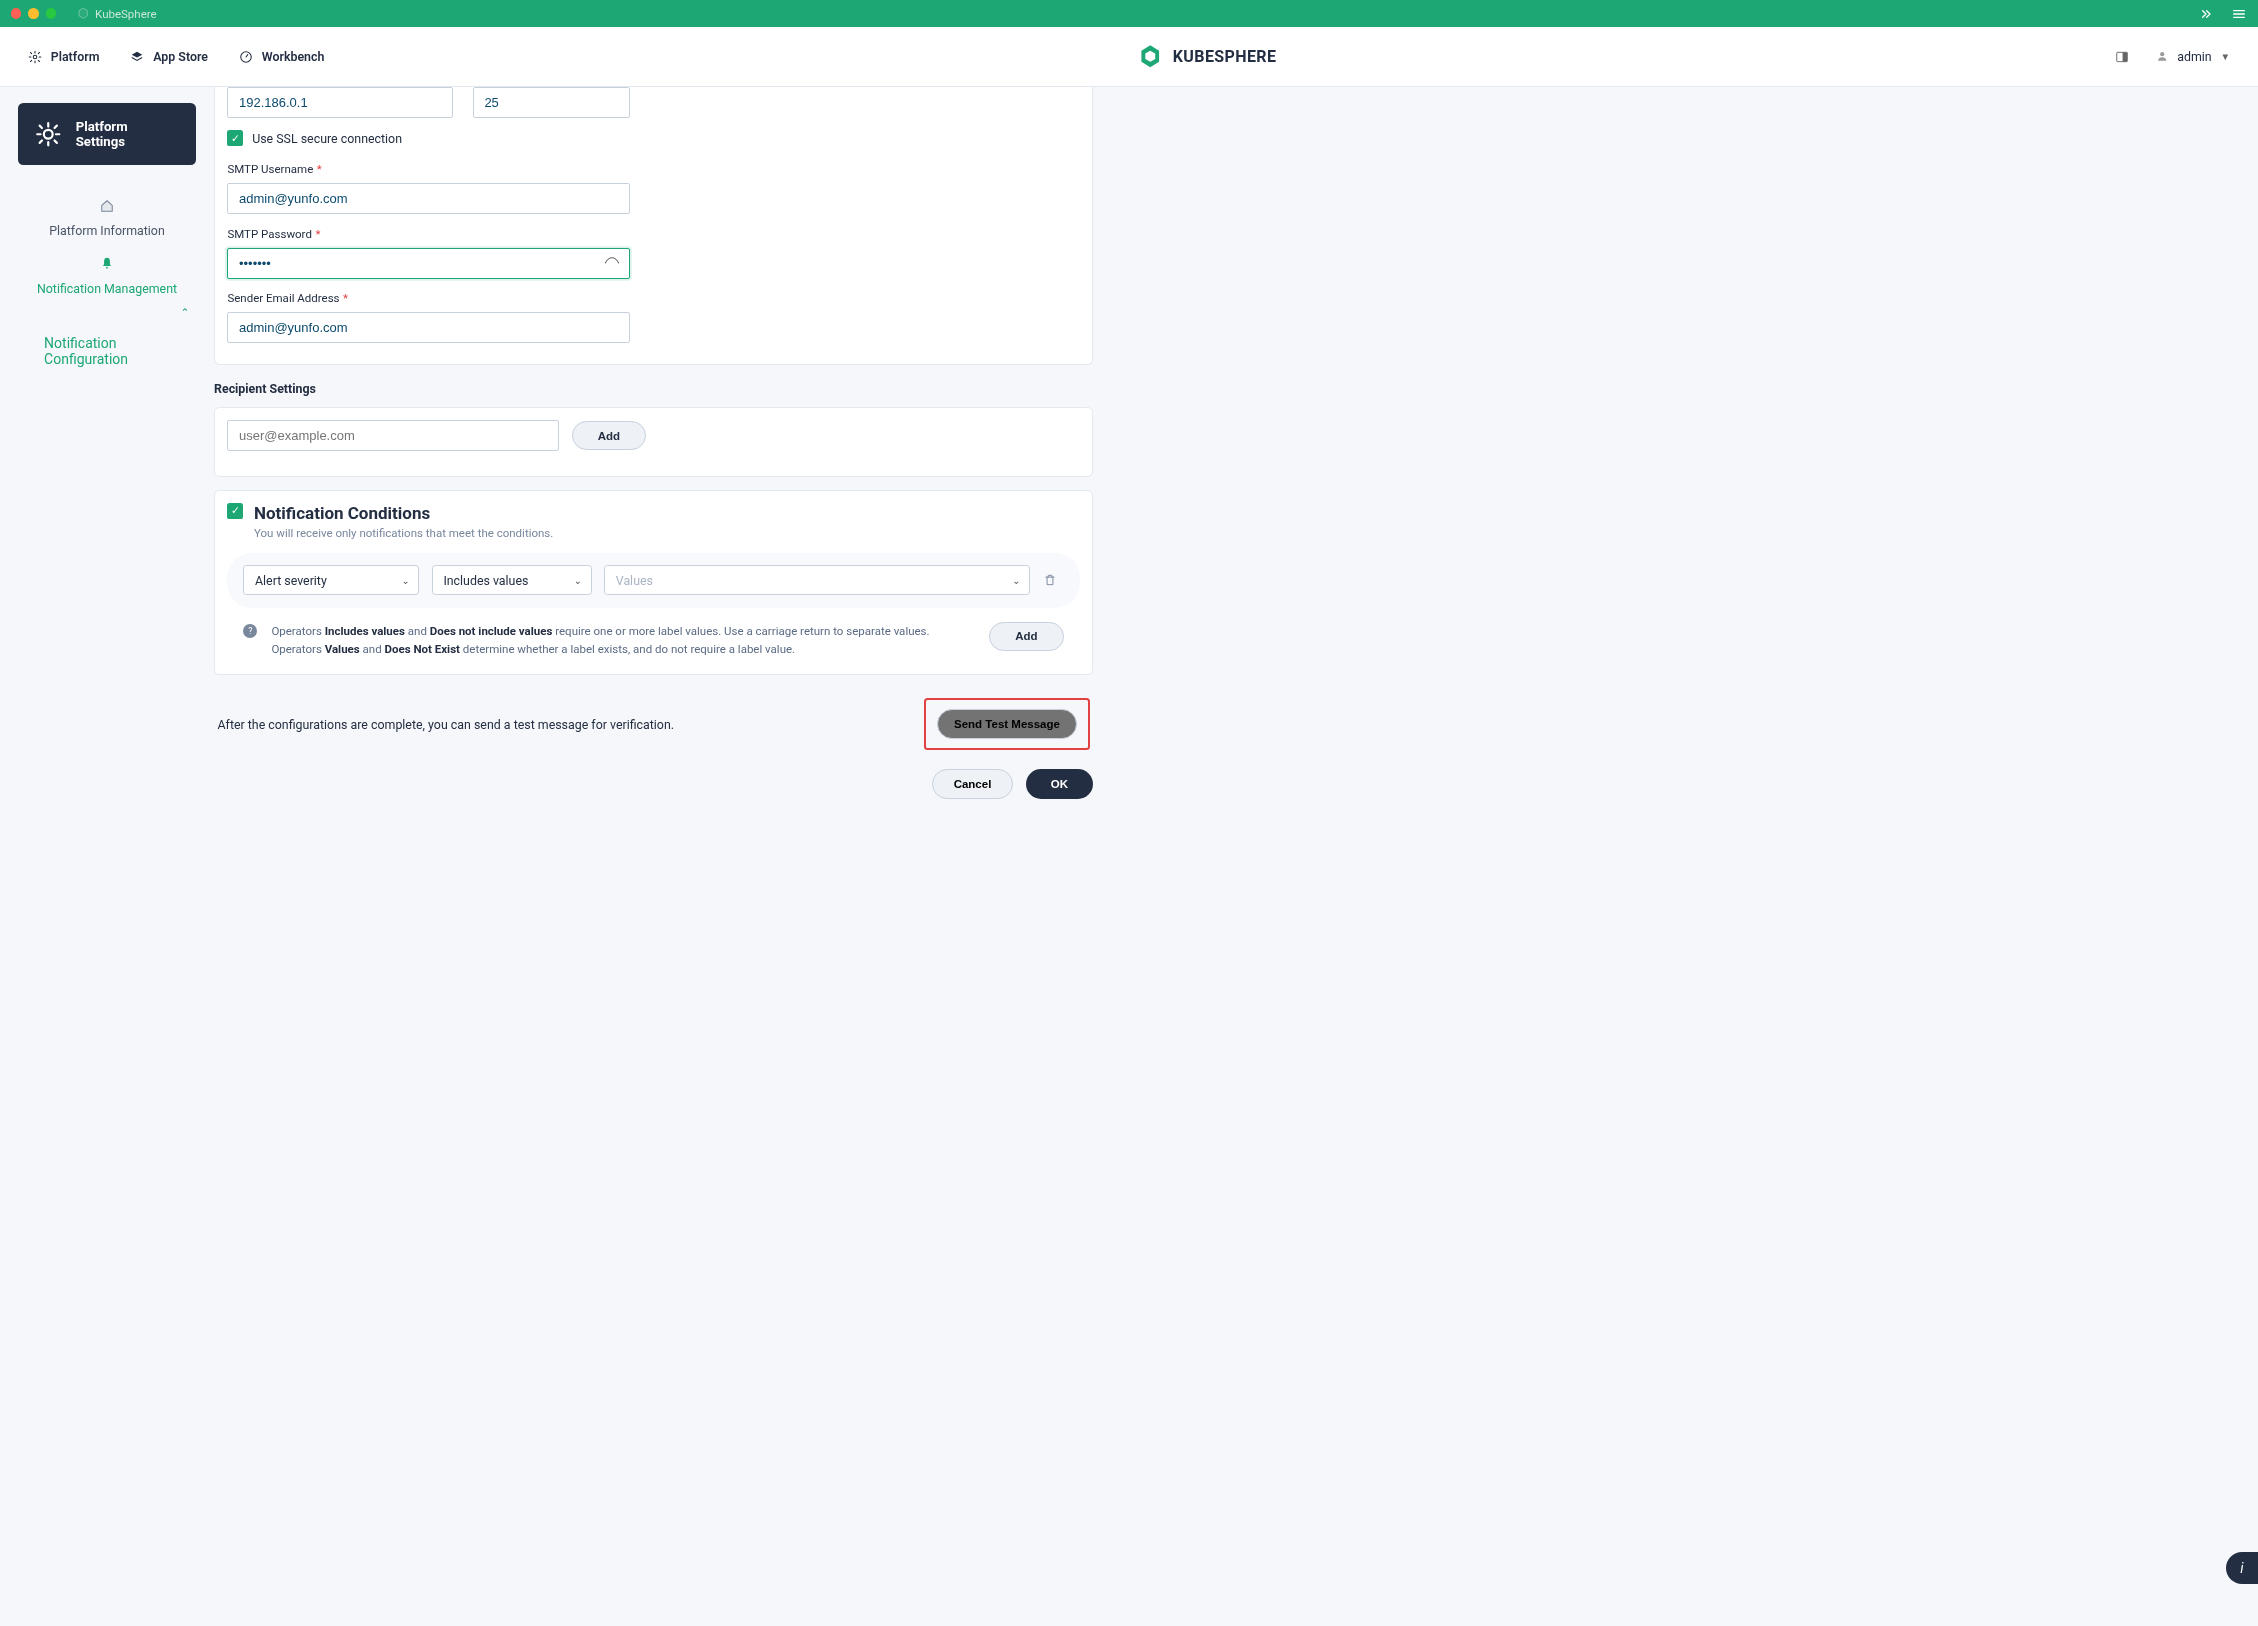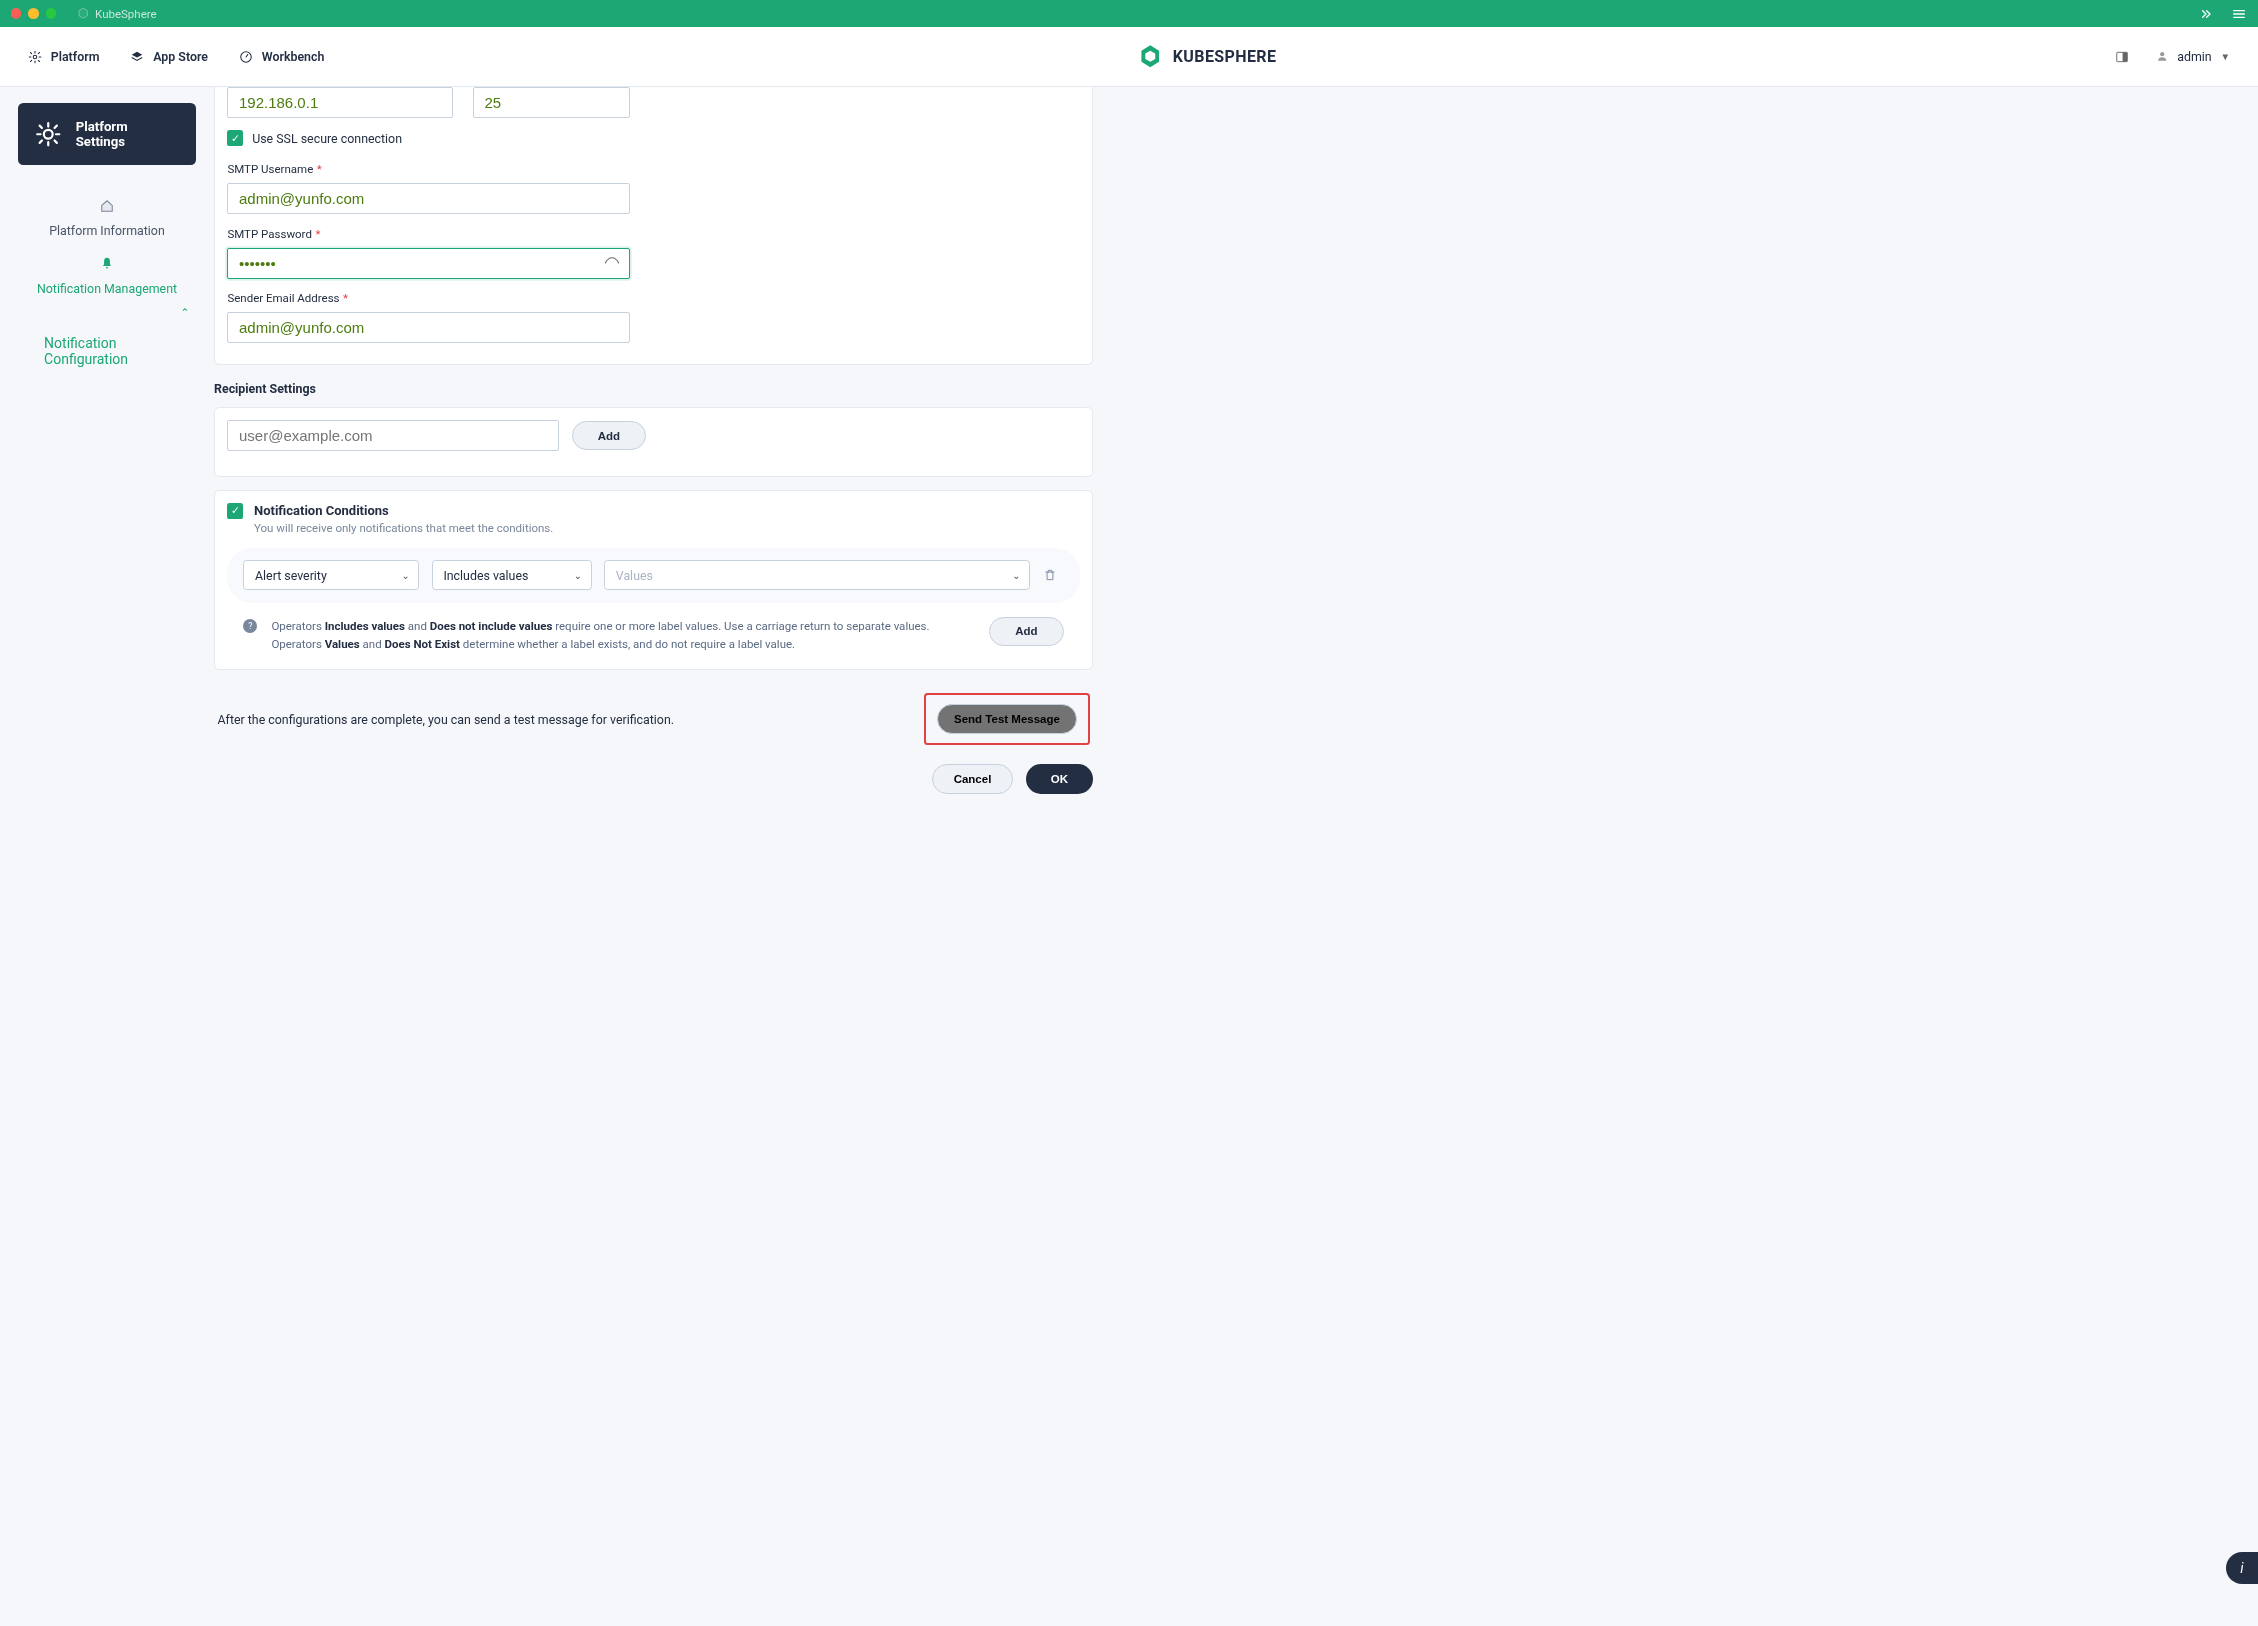--- a/index.html
+++ b/index.html
@@ -42,21 +42,21 @@
 
 .content { flex: 1; padding: 0 16px 35px 0; max-width: 895px; }
 
 
 .card { background: #fff; border: 0.9px solid #e3e9ef; border-radius: 5.3px; padding: 12.4px; margin-bottom: 12.4px; }
 
 .row-2 { display: flex; gap: 19.4px; }
 .field { margin-bottom: 12.4px; }
 .label { font-size: 11.5px; color: #242e42; margin-bottom: 7px; display: block; }
 .req { color: #e34141; margin-left: 3.5px; }
-.input { width: 100%; height: 31px; border: 0.9px solid #c7d1de; border-radius: 2px; padding: 0 10.6px; font-size: 15px; background: #fff; color: #4d7c0f; outline: none; }
+.input { width: 100%; height: 31px; border: 0.9px solid #c7d1de; border-radius: 2px; padding: 0 10.6px; font-size: 13px; background: #fff; color: #0c4a6e; outline: none; }
 .input.narrow1 { width: 226px; }
 .input.narrow2 { width: 157px; }
 .input.wide { width: 403px; }
 .input.focused { border-color: #1ca774; box-shadow: 0 0 0 1.8px rgba(28,167,116,0.15); }
 
 .checkbox-row { display: flex; align-items: center; gap: 8.8px; margin: 12.4px 0 16px; }
 .chk { width: 16px; height: 16px; border-radius: 2.6px; background: #1ca774; display: flex; align-items: center; justify-content: center; color: #fff; font-size: 10.6px; cursor: pointer; }
 .chk-label { font-size: 12.4px; color: #242e42; }
 
 .pwd-wrap { position: relative; width: 403px; }
@@ -66,21 +66,21 @@
 .section-title { font-weight: 700; font-size: 12.4px; margin: 16px 0 10.6px; color: #242e42; }
 
 
 .recipient-row { display: flex; gap: 12.4px; align-items: center; margin-bottom: 12.4px; }
 .recipient-input { width: 332px; }
 .btn-pill { height: 29px; padding: 0 25px; border: 0.9px solid #c7d1de; border-radius: 16px; background: #eef1f6; font-size: 11.5px; cursor: pointer; color: #242e42; font-weight: 600;}
 .recipient-item { width: 403px; border: 0.9px solid #c7d1de; border-radius: 3.5px; padding: 12.4px 19.4px; background: #fff; font-weight: 700; font-size: 11.5px; }
 
 
 .cond-card .hdr { display: flex; align-items: flex-start; gap: 10.6px; margin-bottom: 12.4px; }
-.cond-title { font-weight: 700; color: #242e42; font-size: 13px; margin-bottom: 3.5px; }
+.cond-title { font-weight: 700; color: #242e42; font-size: 17px; margin-bottom: 3.5px; }
 .cond-desc { color: #79879c; font-size: 11.5px; }
 
 .cond-builder { background: #f7f9fc; border-radius: 25px; padding: 12.4px 16px; display: flex; gap: 12.4px; align-items: center; margin-bottom: 10.6px; }
 .sel { height: 30px; border: 0.9px solid #c7d1de; border-radius: 3.5px; background: #fff; padding: 0 30px 0 10.6px; font-size: 12.4px; position: relative; display: flex; align-items: center; cursor: pointer; }
 .sel .chev { position: absolute; right: 8.8px; color: #666; }
 .sel1 { width: 176px; }
 .sel2 { width: 160px; }
 .sel3 { flex: 1; color: #abb4c4; }
 .trash { width: 21px; color: #79879c; cursor: pointer; text-align: center; font-size: 14px; }
 

